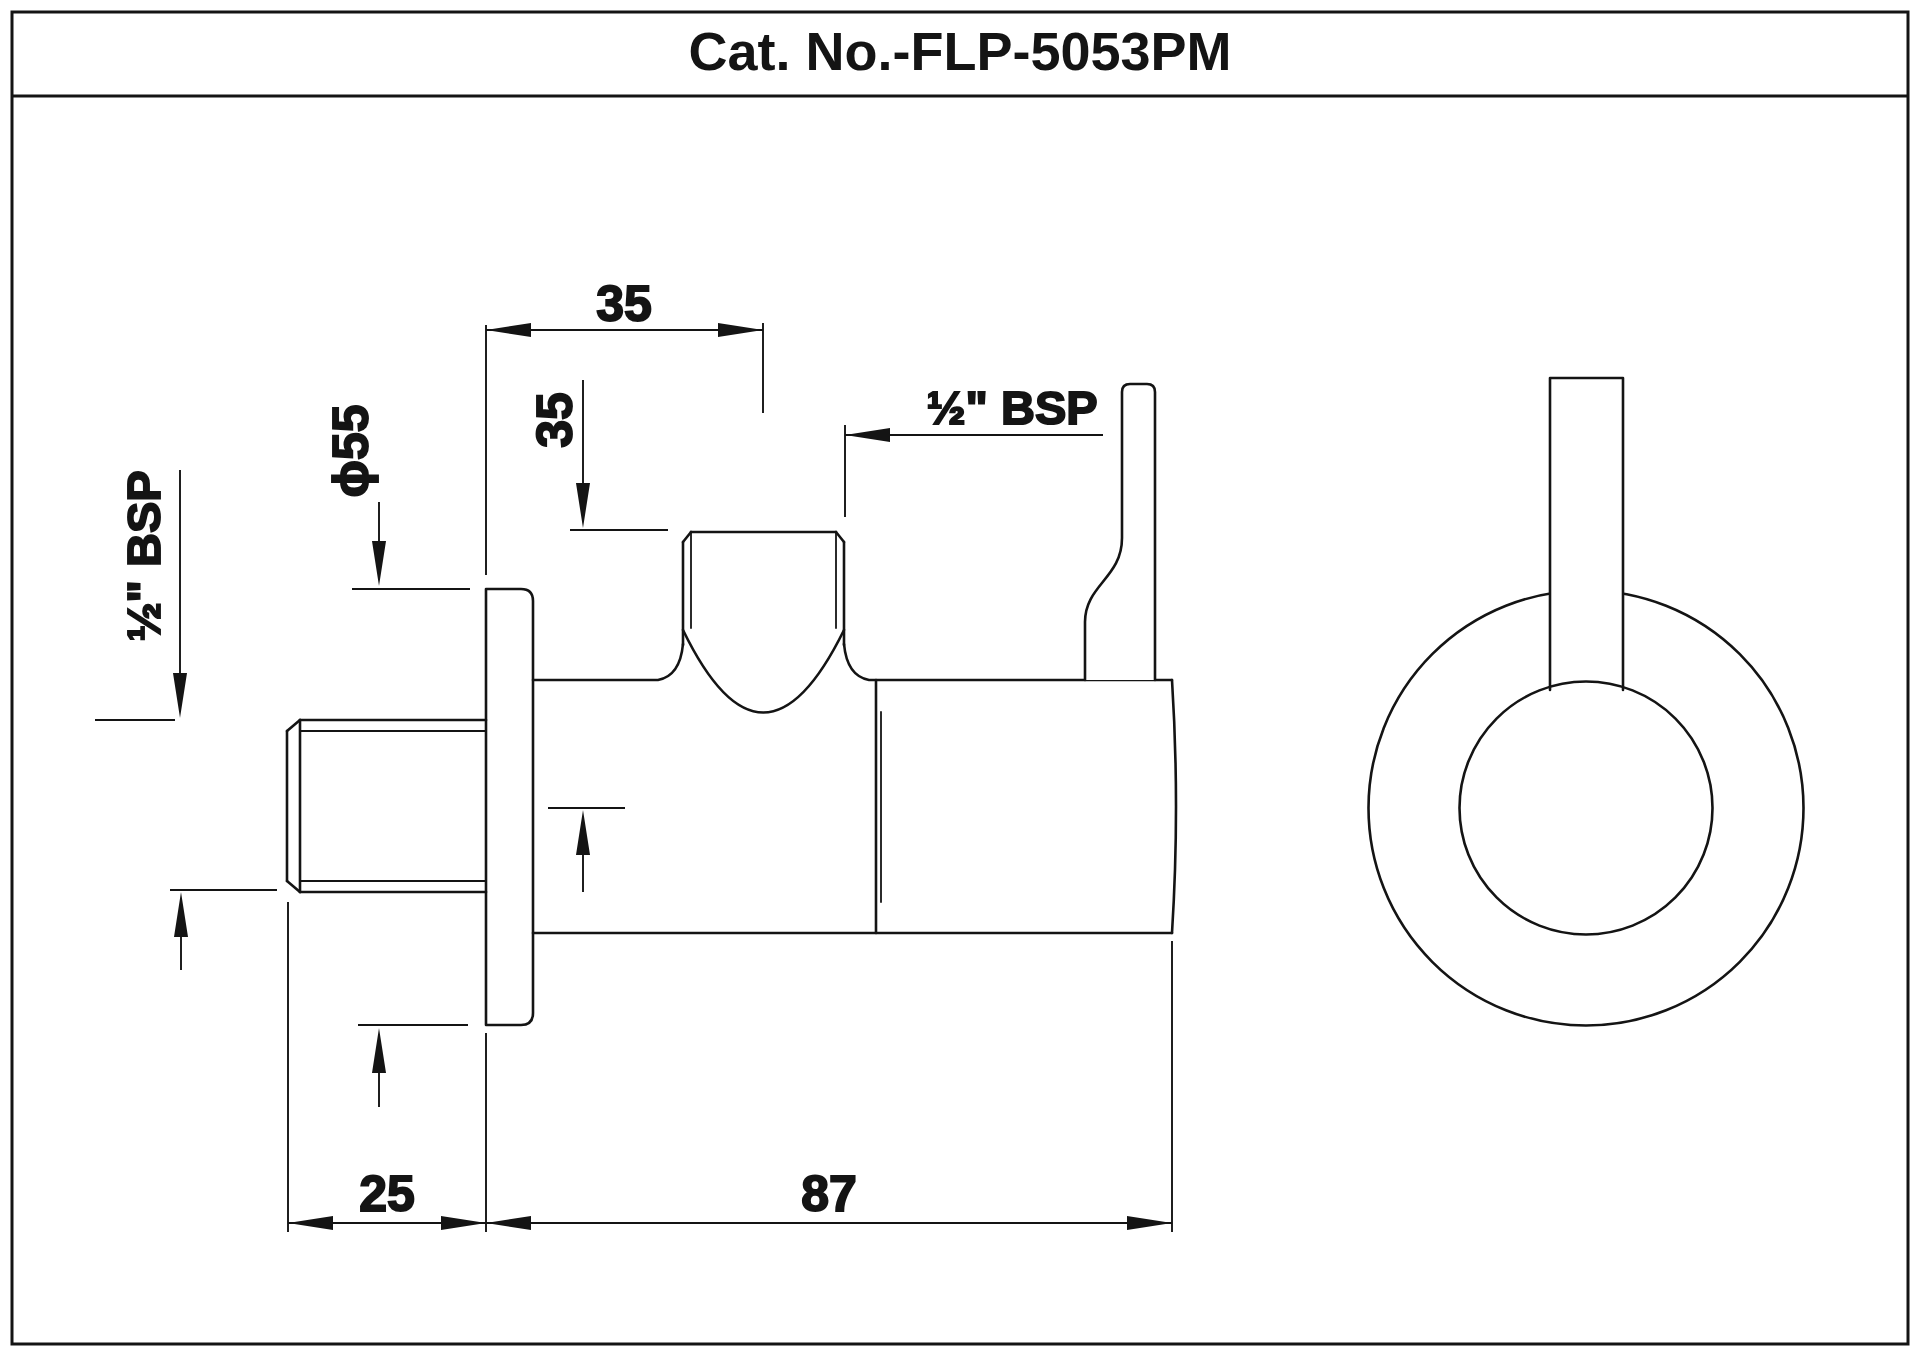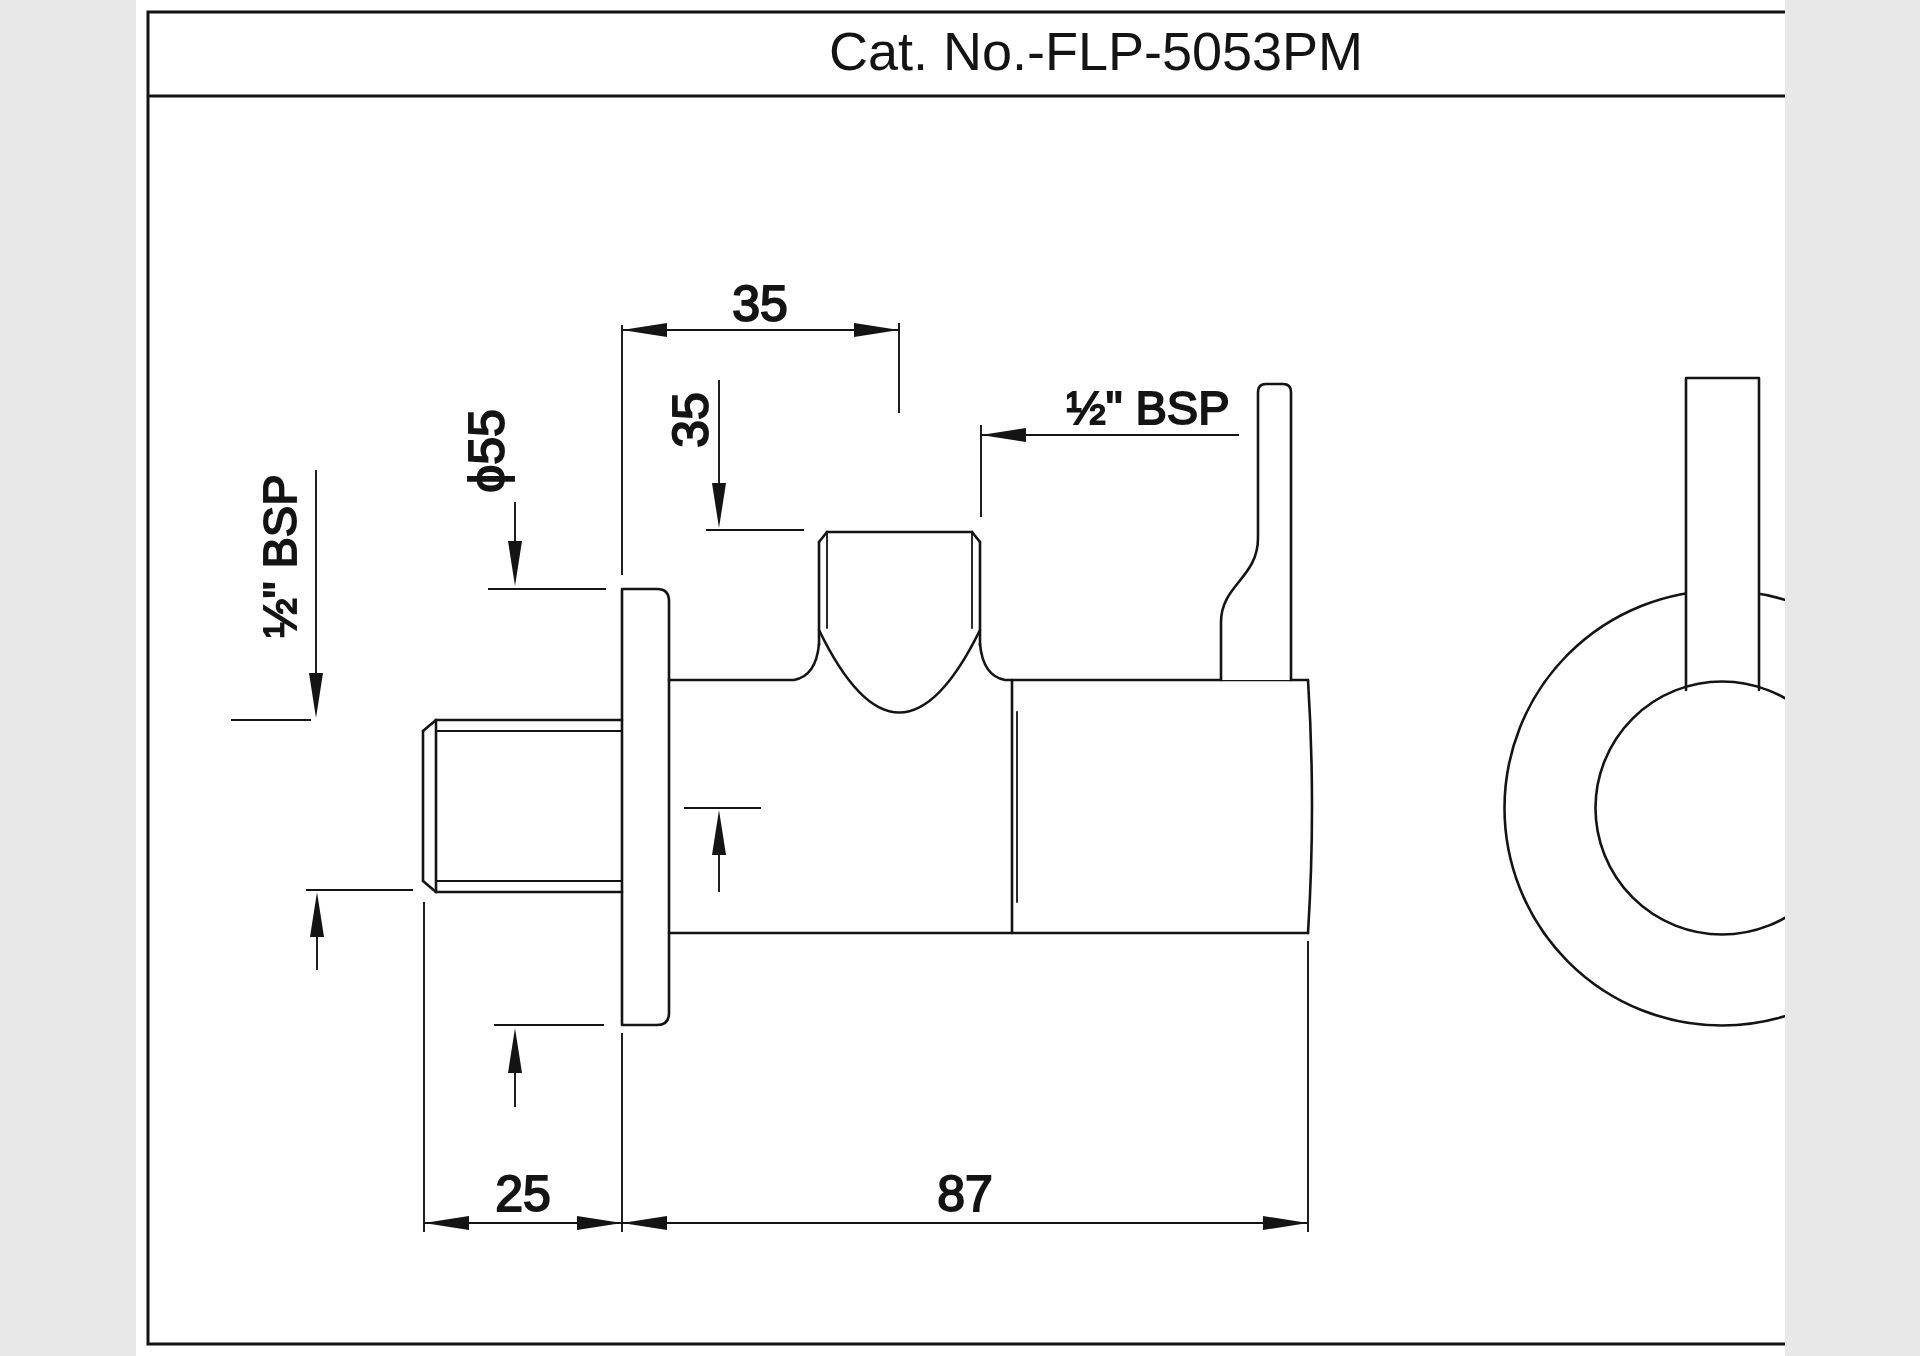--- a/index.html
+++ b/index.html
@@ -3,25 +3,26 @@
 <meta charset="utf-8">
 <style>
   html, body {
     margin: 0;
     padding: 0;
     background: #e8e8e8;
     font-family: "Liberation Sans", sans-serif;
   }
   .sheet {
     position: relative;
-    width: 1649px;
+    width: 1920px;
     height: 1356px;
     background: #ffffff;
     margin: 0 auto;
     overflow: hidden;
+    font-weight: bold;
   }
   svg.drawing {
     position: absolute;
     left: 0;
     top: 0;
     width: 1920px;
     height: 1356px;
     display: block;
   }
   svg.drawing text {

